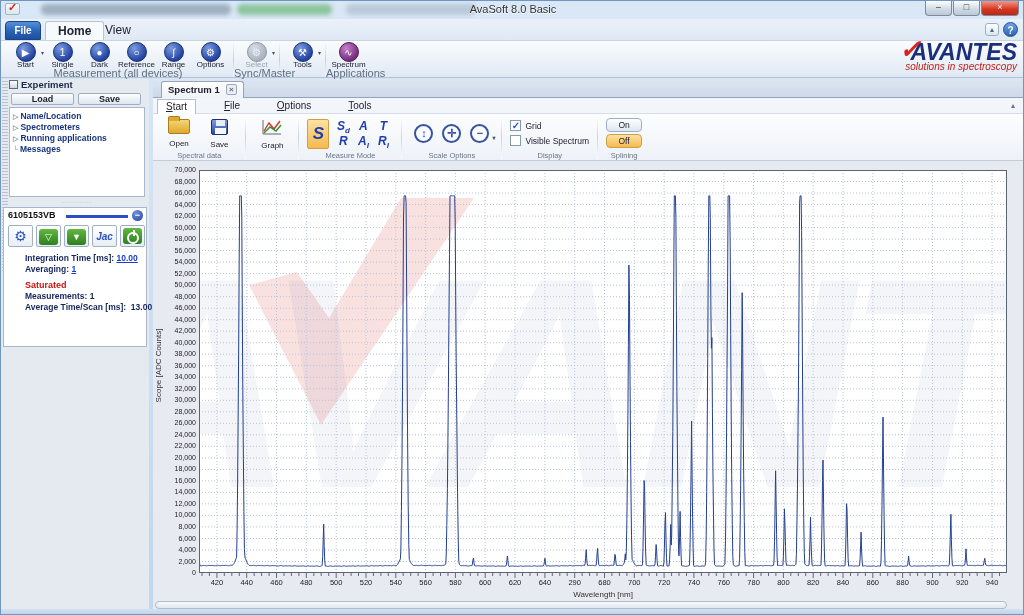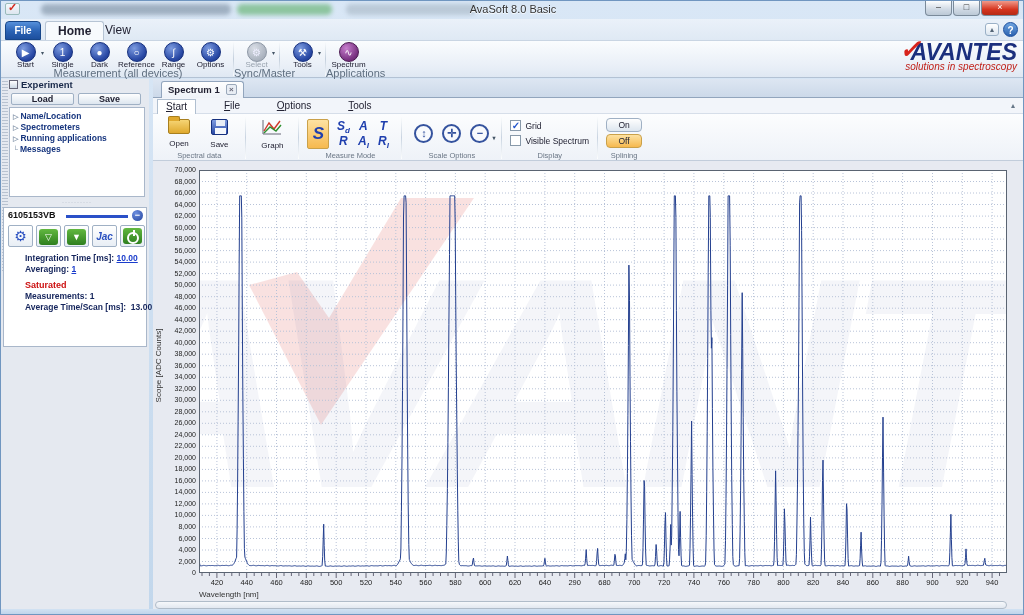--- a/index.html
+++ b/index.html
@@ -149,21 +149,21 @@
              color:rgba(60,80,140,0.055); letter-spacing:-10px; white-space:nowrap; }
   .wm-check { position:absolute; left:40px; top:20px; opacity:0.13; }
   .plotsvg { position:absolute; left:46px; top:9px; }
   .ylabels { position:absolute; left:0; top:9px; width:43px; height:403px; }
   .ylab { position:absolute; right:0; width:43px; text-align:right; font-size:7px; color:#222; }
   .ytitle { position:absolute; left:-60px; top:200px; width:130px; text-align:center; font-size:8px; color:#333;
             transform:rotate(-90deg); }
   .tickrow { position:absolute; left:46px; top:412px; }
   .xlabels { position:absolute; left:46px; top:417px; width:808px; height:10px; }
   .xlab { position:absolute; width:30px; margin-left:-15px; text-align:center; font-size:7.5px; color:#222; }
-  .xtitle { position:absolute; left:46px; top:429px; width:808px; font-size:8px; color:#333; }
+  .xtitle { position:absolute; left:46px; top:429px; width:808px; text-align:center; font-size:8px; color:#333; }
   .hscroll { position:absolute; left:2px; top:440px; width:852px; height:8px; border:1px solid #b0bcc9;
              border-radius:4px; background:linear-gradient(#f6f8fb,#e2e8f0); }
   .statusbar { position:absolute; left:0; top:608px; width:1024px; height:7px;
                background:linear-gradient(#d2e2f3,#b9cfe8); }
 </style>
 </head>
 <body>
 
 <div class="app">
 

